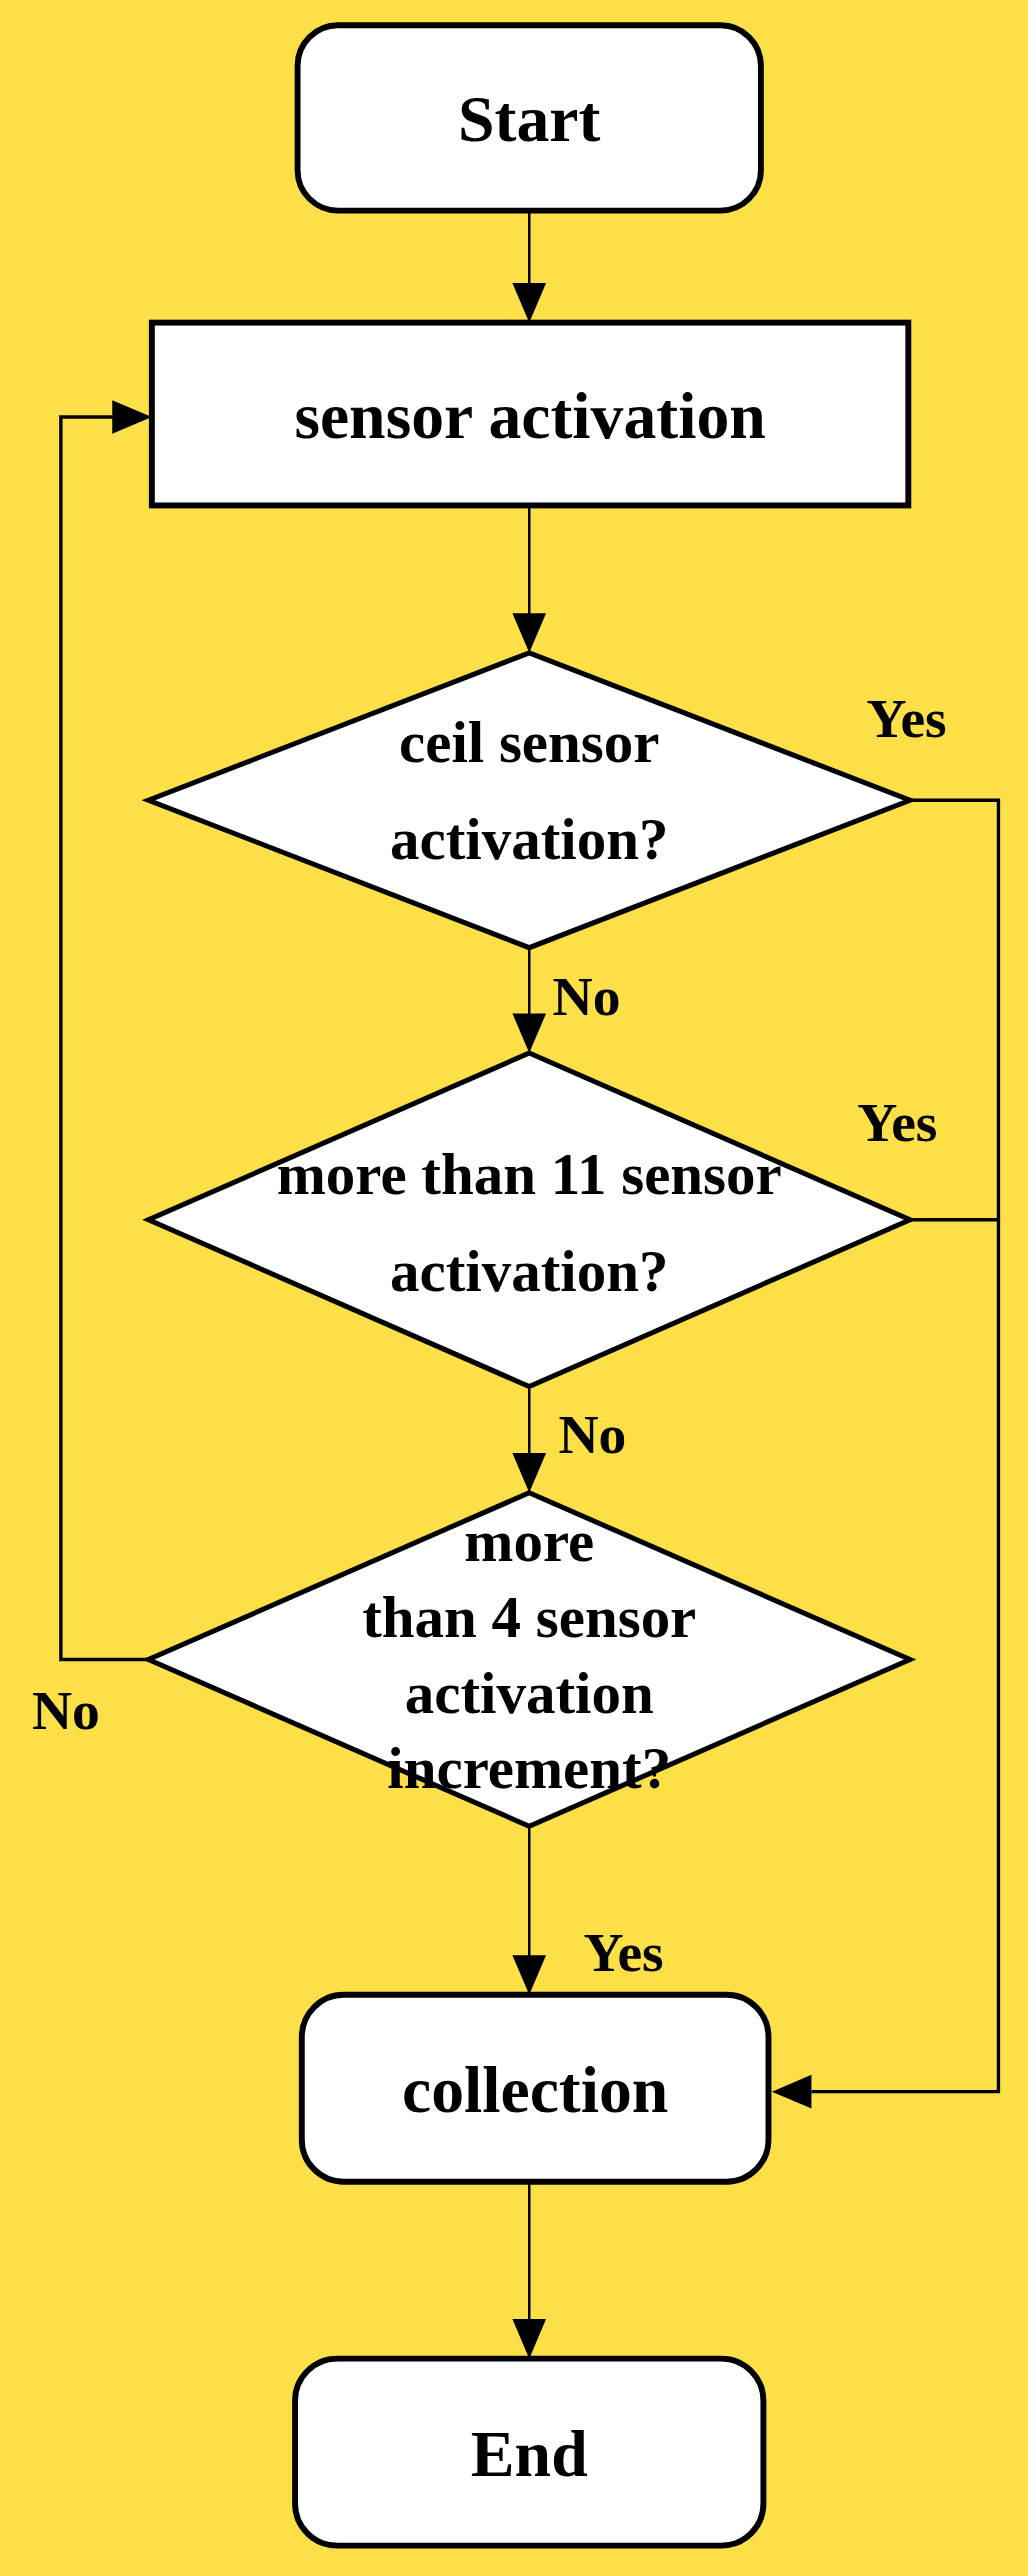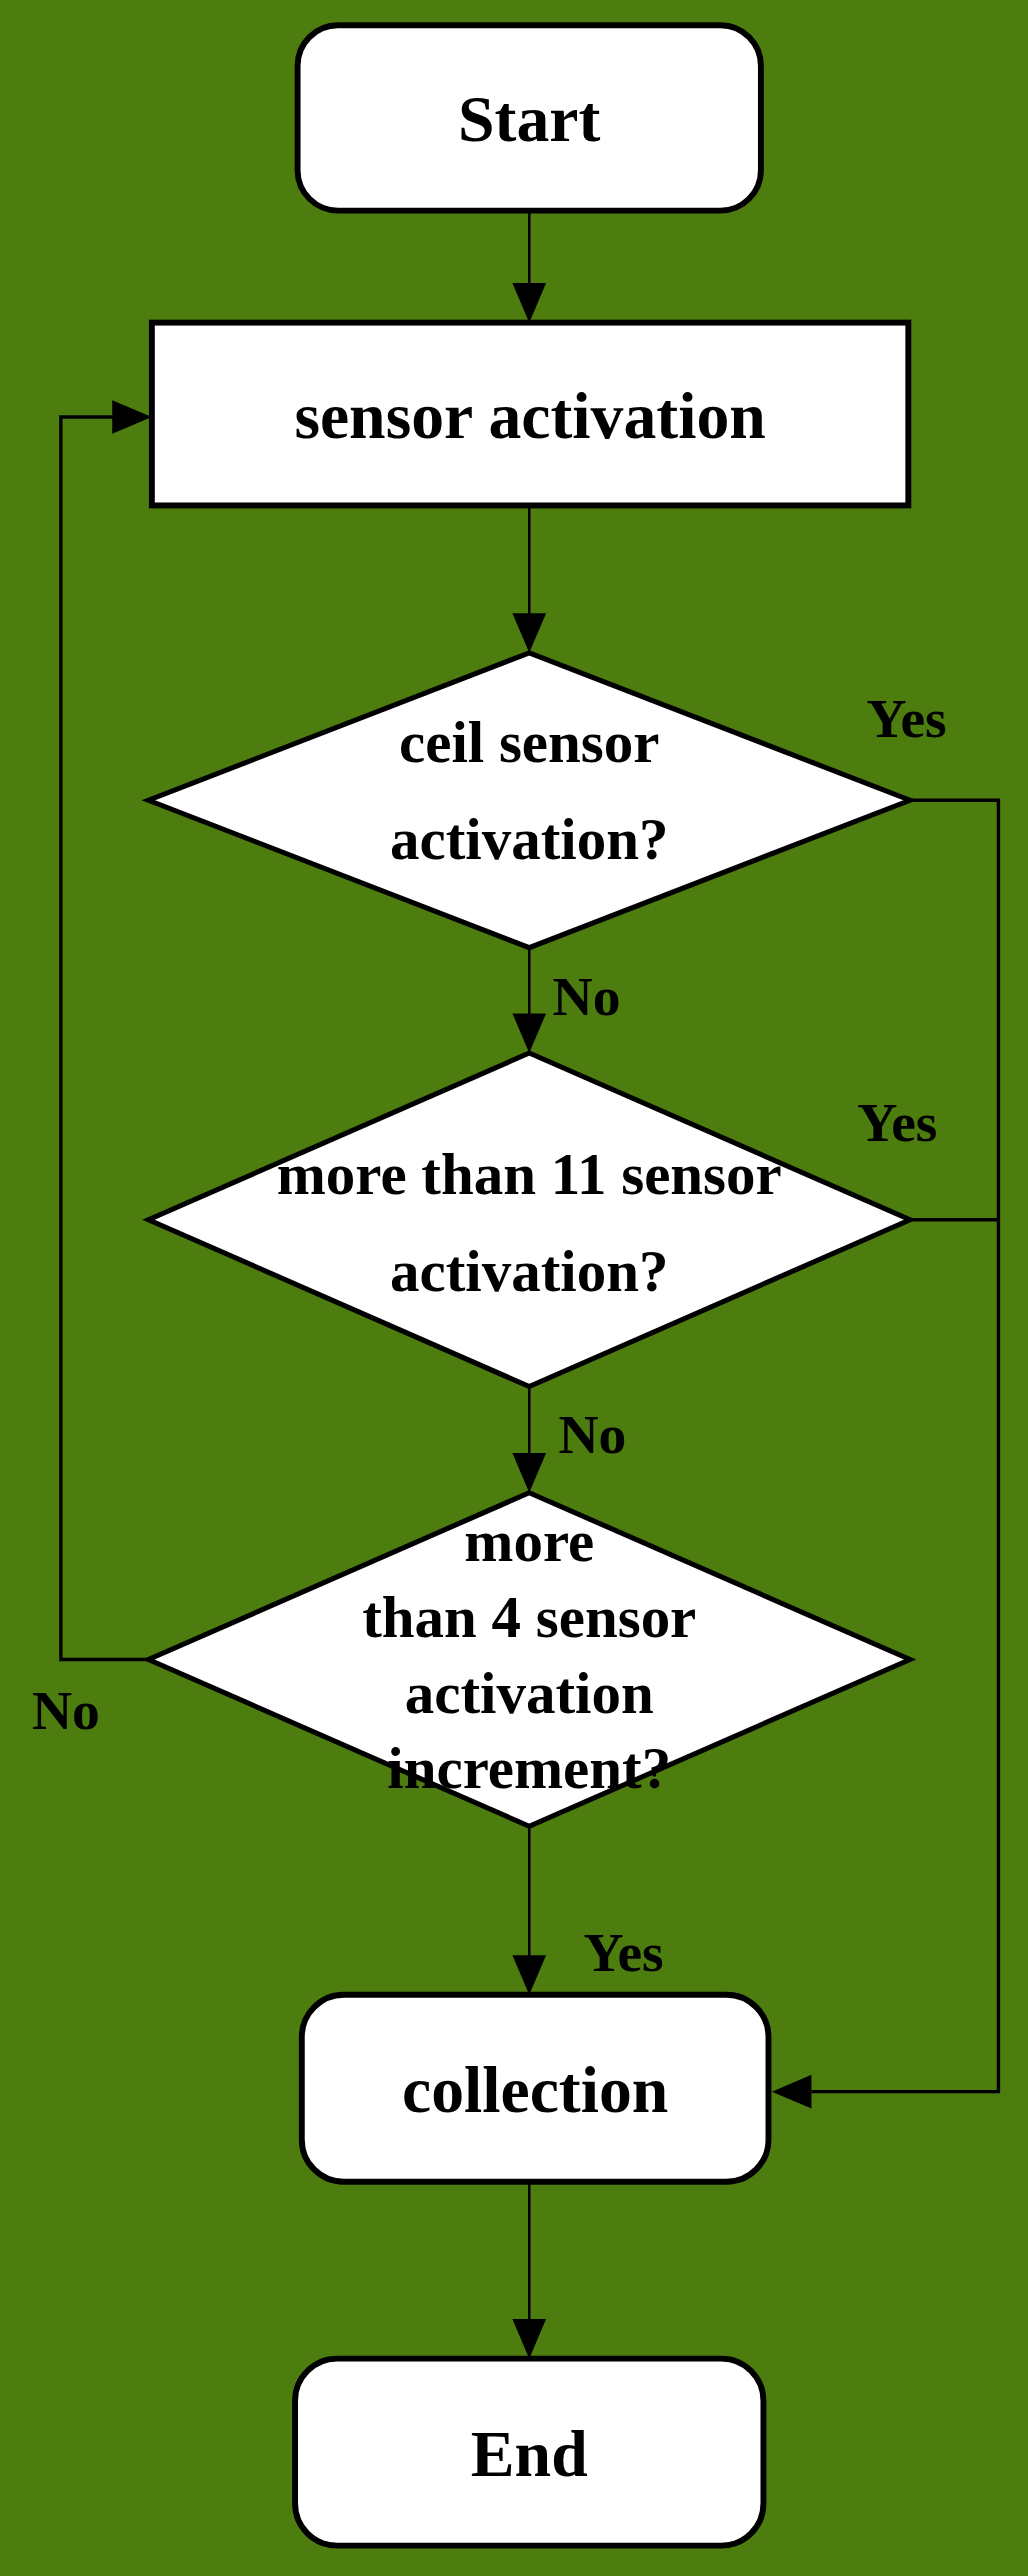--- a/index.html
+++ b/index.html
@@ -3,21 +3,21 @@
 <meta charset="utf-8">
 <style>
   html, body {
     margin: 0;
     padding: 0;
     background: #ffffff;
   }
   .page {
     width: 1029px;
     height: 2576px;
-    background: #4d7c0f;
+    background: #fde047;
     position: relative;
     overflow: hidden;
   }
   svg.flowchart {
     display: block;
     width: 1029px;
     height: 2576px;
   }
   .node-shape {
     fill: #ffffff;

